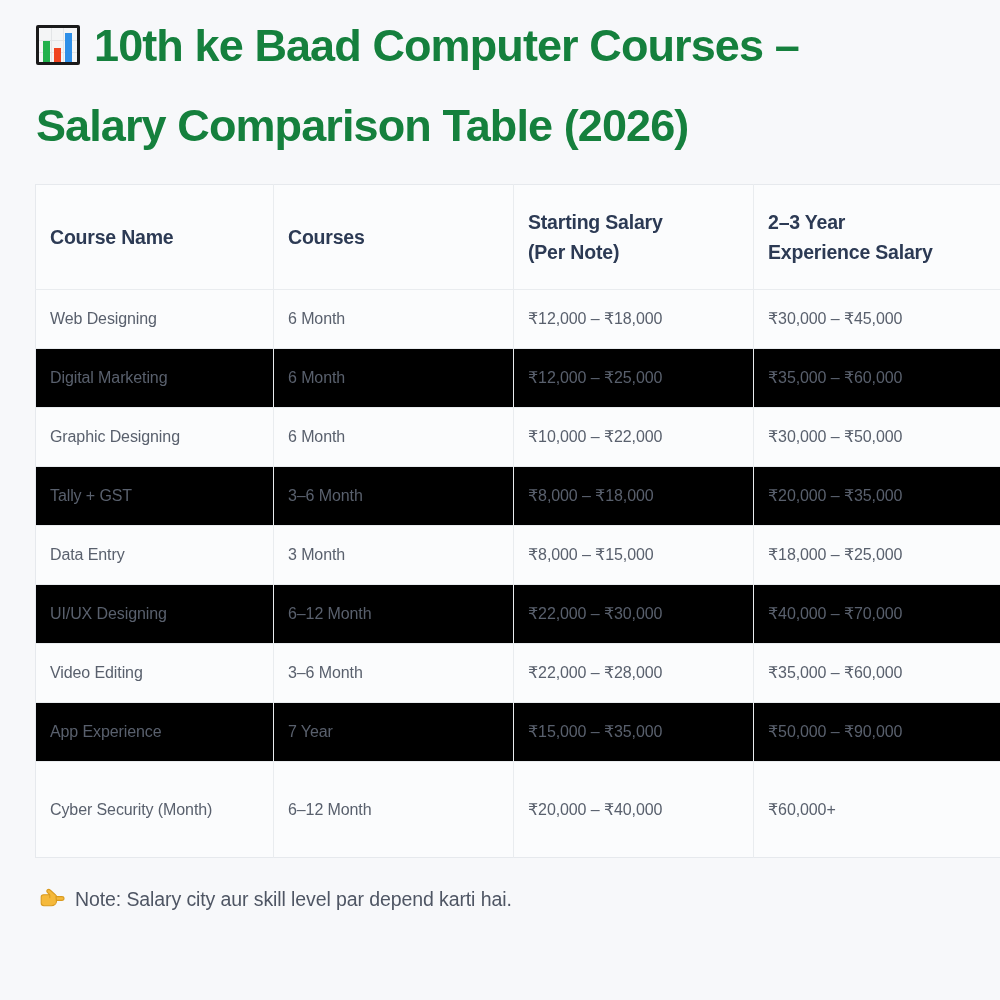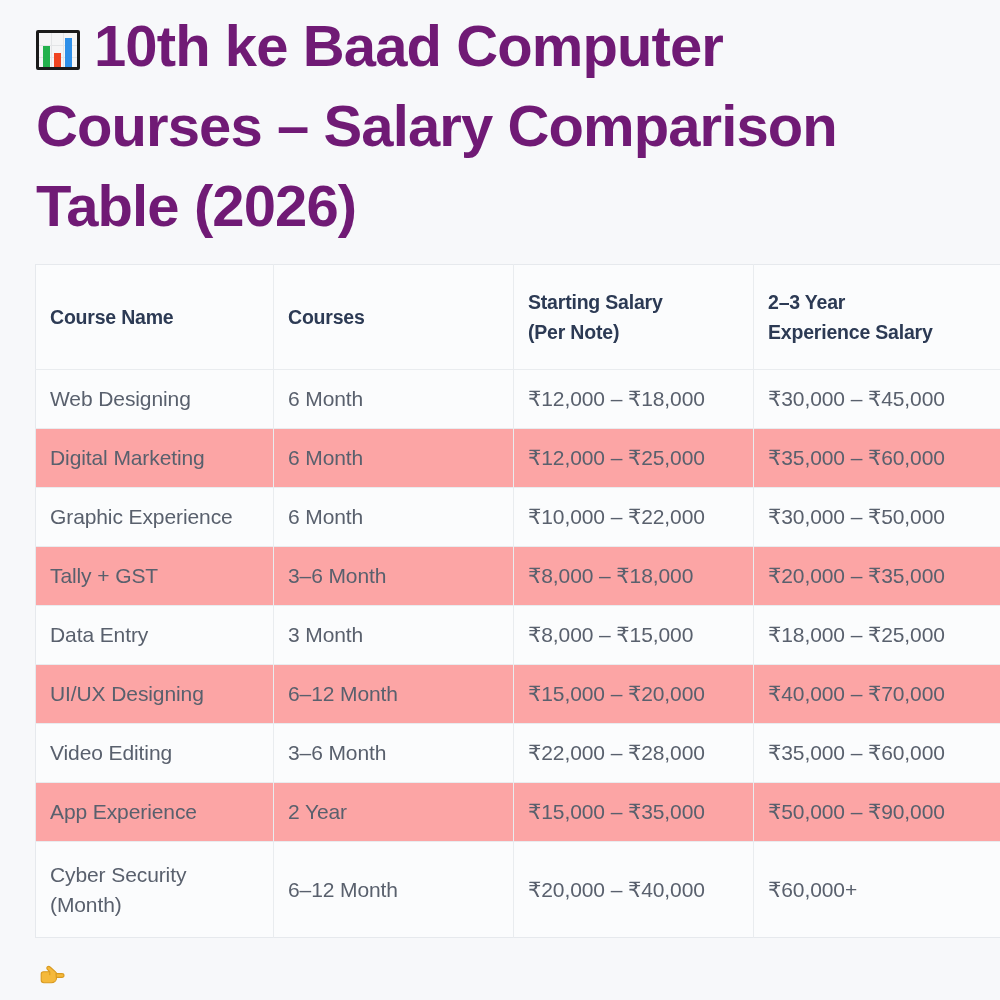--- a/index.html
+++ b/index.html
@@ -23,25 +23,25 @@
     background: #f7f8fa;
     padding: 0;
   }
 
   
   .title-block {
     padding: 6px 40px 0 36px;
   }
 
   .page-title {
-    font-size: 58px;
+    font-size: 45px;
     line-height: 80px;
     font-weight: 700;
     letter-spacing: -0.9px;
-    color: #701a75;
+    color: #15803d;
     max-width: 860px;
   }
 
   .title-emoji {
     display: inline-block;
     width: 46px;
     height: 40px;
     position: relative;
     vertical-align: -4px;
     margin-right: 12px;
@@ -109,31 +109,31 @@
     font-weight: 700;
     line-height: 30px;
     letter-spacing: -0.2px;
     color: #2c3a54;
     background: #fbfcfd;
   }
 
   table.salary-table td {
     padding: 14px 18px 14px 14px;
     height: 59px;
-    font-size: 21px;
+    font-size: 16px;
     font-weight: 400;
     line-height: 30px;
     letter-spacing: -0.1px;
     color: #59606d;
     background: #fbfcfd;
     white-space: nowrap;
   }
 
   table.salary-table tbody tr.alt td {
-    background: #fca5a5;
+    background: #000000;
   }
 
   table.salary-table td.wrap-cell {
     white-space: normal;
     height: 96px;
   }
 
   table.salary-table tbody tr:last-child td {
     border-bottom: none;
   }
@@ -208,52 +208,52 @@
           <td>₹12,000 – ₹18,000</td>
           <td>₹30,000 – ₹45,000</td>
         </tr>
         <tr class="alt">
           <td>Digital Marketing</td>
           <td>6 Month</td>
           <td>₹12,000 – ₹25,000</td>
           <td>₹35,000 – ₹60,000</td>
         </tr>
         <tr>
-          <td>Graphic Experience</td>
+          <td>Graphic Designing</td>
           <td>6 Month</td>
           <td>₹10,000 – ₹22,000</td>
           <td>₹30,000 – ₹50,000</td>
         </tr>
         <tr class="alt">
           <td>Tally + GST</td>
           <td>3–6 Month</td>
           <td>₹8,000 – ₹18,000</td>
           <td>₹20,000 – ₹35,000</td>
         </tr>
         <tr>
           <td>Data Entry</td>
           <td>3 Month</td>
           <td>₹8,000 – ₹15,000</td>
           <td>₹18,000 – ₹25,000</td>
         </tr>
         <tr class="alt">
           <td>UI/UX Designing</td>
           <td>6–12 Month</td>
-          <td>₹15,000 – ₹20,000</td>
+          <td>₹22,000 – ₹30,000</td>
           <td>₹40,000 – ₹70,000</td>
         </tr>
         <tr>
           <td>Video Editing</td>
           <td>3–6 Month</td>
           <td>₹22,000 – ₹28,000</td>
           <td>₹35,000 – ₹60,000</td>
         </tr>
         <tr class="alt">
           <td>App Experience</td>
-          <td>2 Year</td>
+          <td>7 Year</td>
           <td>₹15,000 – ₹35,000</td>
           <td>₹50,000 – ₹90,000</td>
         </tr>
         <tr>
           <td class="wrap-cell">Cyber Security (Month)</td>
           <td>6–12 Month</td>
           <td>₹20,000 – ₹40,000</td>
           <td>₹60,000+</td>
         </tr>
       </tbody>
@@ -266,15 +266,16 @@
         <path d="M3.2 9.0 C3.2 7.6 4.2 6.7 5.6 6.7 L11.6 6.7
                  L9.4 4.4 C8.6 3.6 8.7 2.4 9.5 1.8 C10.3 1.2 11.4 1.3 12.1 2.0
                  L17.8 7.2 C18.4 7.7 18.6 8.3 18.6 9.0
                  L18.6 12.6 C18.6 15.6 16.3 17.8 13.2 17.8
                  L6.0 17.8 C4.4 17.8 3.2 16.6 3.2 15.1 Z" fill="#f5b93b" stroke="#d99a1f" stroke-width="1.1" stroke-linejoin="round"></path>
         <path d="M11.8 6.9 L11.8 10.2" stroke="#d99a1f" stroke-width="1" fill="none"></path>
         <path d="M18.0 8.6 L23.8 8.6 C25.1 8.6 26.0 9.4 26.0 10.5
                  C26.0 11.6 25.1 12.4 23.8 12.4 L18.3 12.4 Z" fill="#f5b93b" stroke="#d99a1f" stroke-width="1.1" stroke-linejoin="round"></path>
       </svg>
     </span>
+    <span>Note: Salary city aur skill level par depend karti hai.</span>
   </div>
 
 </div>
 
 </body></html>

